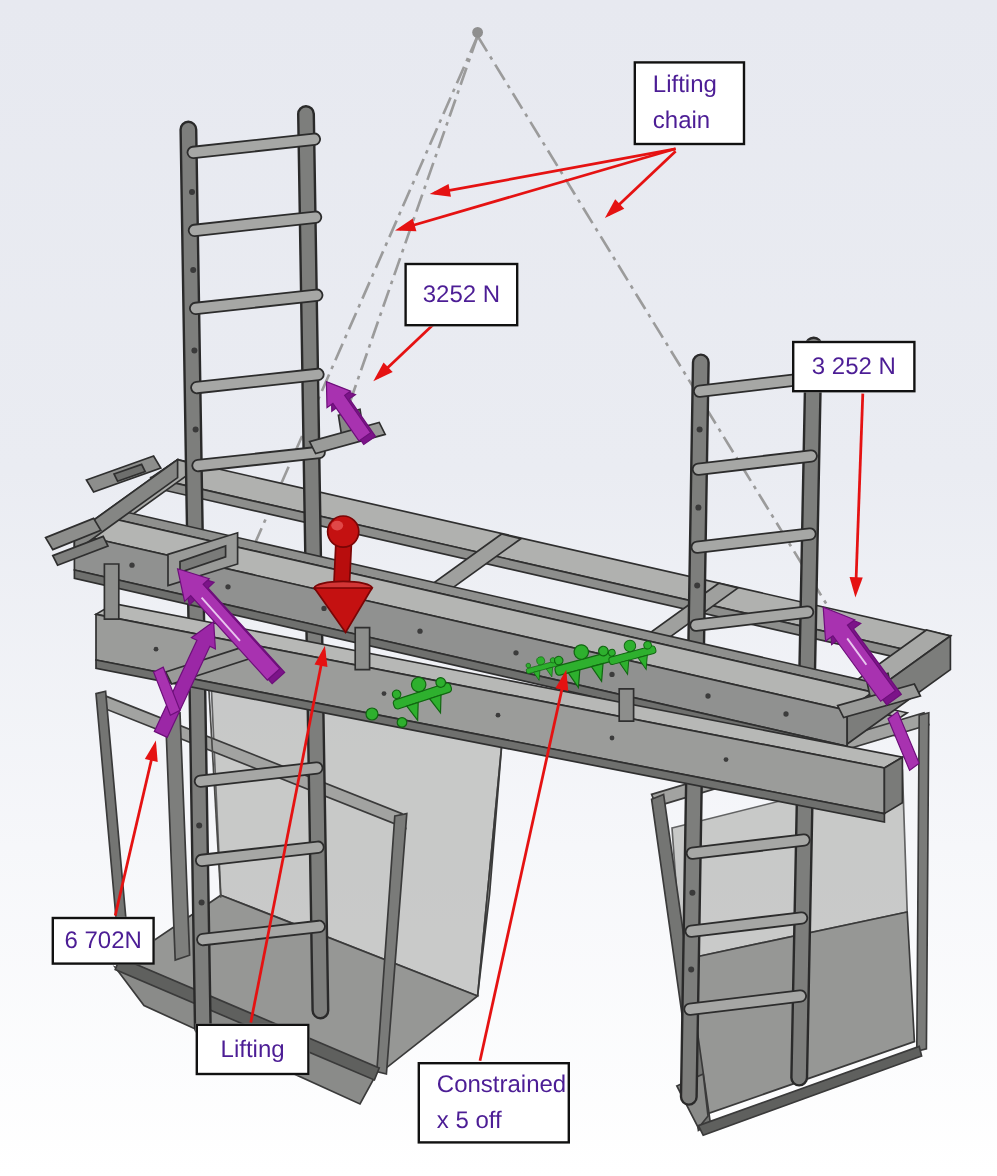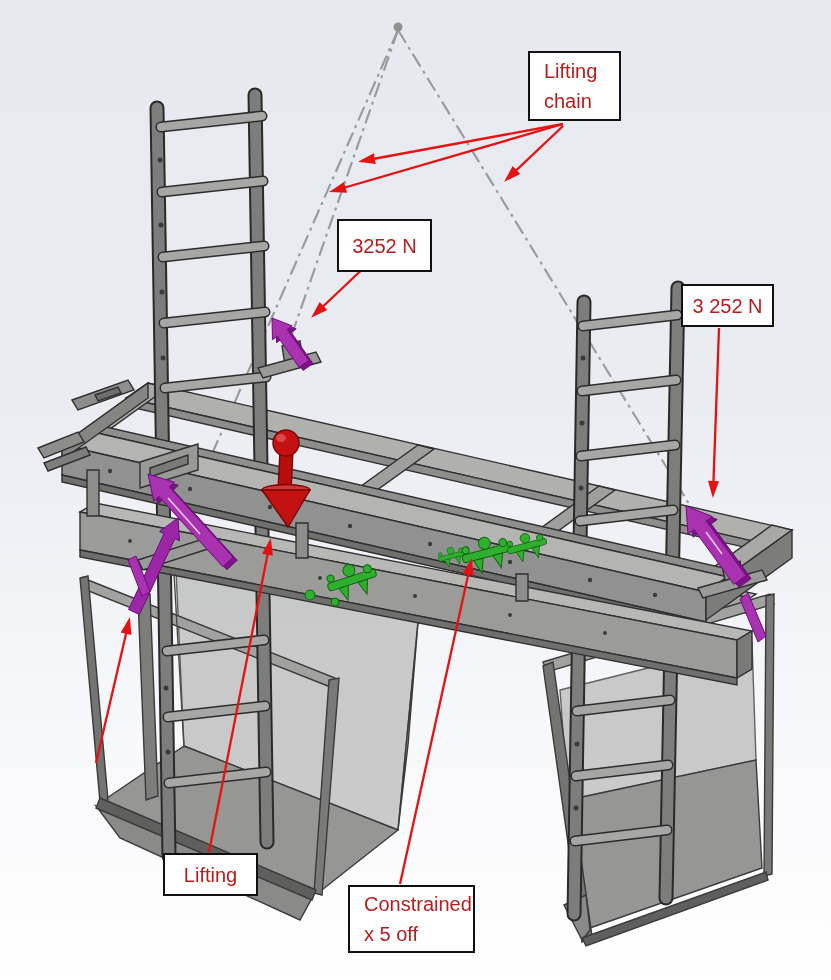--- a/index.html
+++ b/index.html
@@ -1,27 +1,27 @@
 <!DOCTYPE html>
 <html><head>
 <meta charset="utf-8">
 <style>
   html,body{margin:0;padding:0;background:#fff;}
   .stage{position:relative;width:831px;height:980px;overflow:hidden;
          font-family:"Liberation Sans",sans-serif;
          background:linear-gradient(180deg,#e7e9f0 0%,#eaecf2 40%,#f6f7fa 72%,#ffffff 100%);}
   svg{position:absolute;left:0;top:0;}
-  .callout{position:absolute;background:#ffffff;border:2px solid #111111;color:#b91c1c;
+  .callout{position:absolute;background:#ffffff;border:2px solid #111111;color:#4c1d95;
            font-size:20px;display:flex;align-items:center;justify-content:center;
            box-sizing:border-box;line-height:1;}
   .callout.two{flex-direction:column;align-items:flex-start;justify-content:center;
                gap:10px;padding-left:14px;}
   #cl-lift{left:528px;top:51px;width:93px;height:70px;}
   #cl-3252{left:337px;top:219px;width:95px;height:53px;}
-  #cl-3252r{left:681px;top:284px;width:93px;height:43px;}
+  #cl-3252r{left:660px;top:284px;width:103px;height:43px;}
   #cl-6702{left:43px;top:764px;width:86px;height:40px;}
   #cl-grav{left:163px;top:853px;width:95px;height:43px;}
   #cl-con{left:348px;top:885px;width:127px;height:68px;}
 </style>
 </head>
 <body>
 
 <div class="stage">
 <svg width="831" height="980" viewBox="0 0 831 980">
   <defs>
@@ -248,20 +248,23 @@
 <div class="callout two" id="cl-lift">
   <span>Lifting</span>
   <span>chain</span>
 </div>
 <div class="callout" id="cl-3252">
   <span>3252 N</span>
 </div>
 <div class="callout" id="cl-3252r">
   <span>3 252 N</span>
 </div>
+<div class="callout" id="cl-6702">
+  <span>6 702N</span>
+</div>
 <div class="callout" id="cl-grav">
   <span>Lifting</span>
 </div>
 <div class="callout two" id="cl-con">
   <span>Constrained</span>
   <span>x 5 off</span>
 </div>
 </div>
 
 </body></html>

